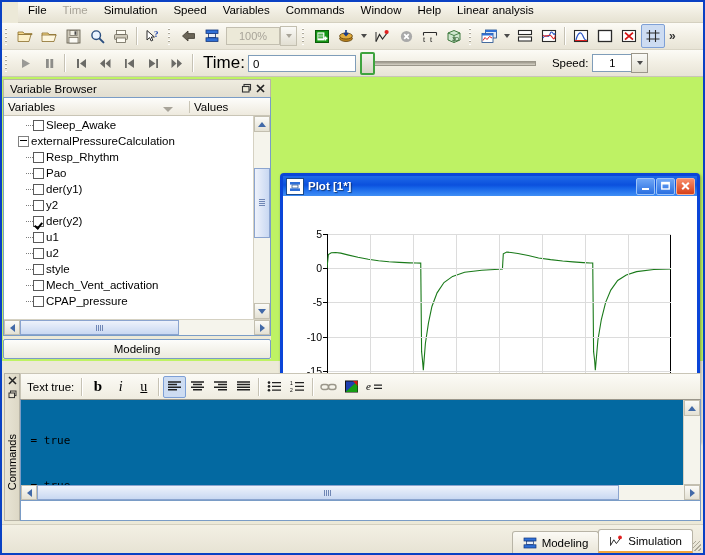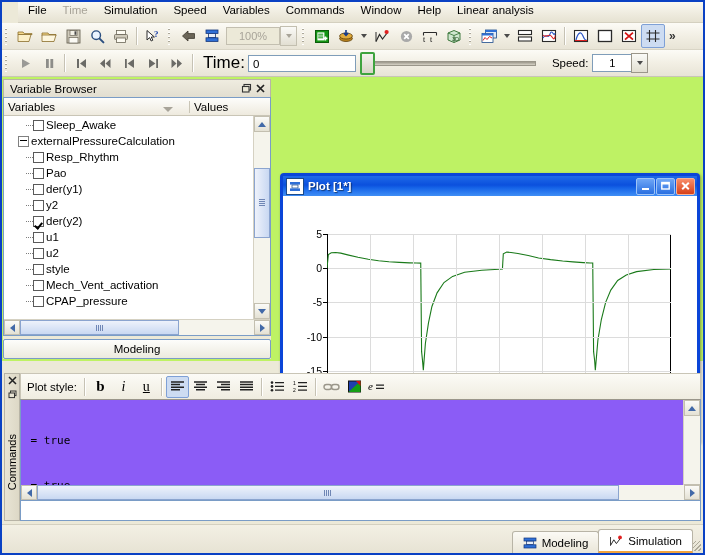--- a/index.html
+++ b/index.html
@@ -154,21 +154,21 @@
   .tsselect{display:flex;align-items:center;width:100px;height:18px;background:#fff;border:1px solid #7f9db9;}
   .tsselect .v{flex:1;font-size:11.5px;padding-left:3px;white-space:nowrap;overflow:hidden;}
   .tsselect .d{width:15px;height:16px;background:linear-gradient(to bottom,#fafaf7,#e2dfd2);
     border-left:1px solid #c3bfb0;display:flex;align-items:center;justify-content:center;}
   .fbtn{width:21px;height:20px;display:flex;align-items:center;justify-content:center;
     border:1px solid transparent;border-radius:2px;flex:0 0 auto;}
   .fbtn.active{border:1px solid #7ea0d6;background:#cddcf2;}
   .fbtn .b{font-family:"Liberation Serif",serif;font-weight:bold;font-size:15px;}
   .fbtn .i{font-family:"Liberation Serif",serif;font-style:italic;font-size:14px;}
   .fbtn .u{font-family:"Liberation Serif",serif;font-size:14px;text-decoration:underline;}
-  .cmd-textarea{flex:1;background:#8b5cf6;border:1px solid #7a9cc6;border-top:1px solid #9a968a;
+  .cmd-textarea{flex:1;background:#0369a1;border:1px solid #7a9cc6;border-top:1px solid #9a968a;
     display:flex;min-height:0;box-sizing:border-box;position:relative;}
   .cmd-lines{flex:1;overflow:hidden;padding:3px 0 0 3px;
     font-family:"DejaVu Sans Mono","Liberation Mono",monospace;font-size:11px;line-height:15px;
     white-space:pre;}
   .cmd-hscroll{position:absolute;left:0;right:0;bottom:0;height:15px;display:flex;background:#f1efe2;}
   .cmd-input{height:20px;background:#fff;border:1px solid #7a9cc6;border-top:none;box-sizing:border-box;}
 
   
   .bottombar{position:absolute;left:0;right:0;bottom:0;height:28px;
     background:linear-gradient(to bottom,#f3f0e4,#e7e3d4);border-top:1px solid #d4d0c0;
@@ -651,21 +651,21 @@
             <rect x="1" y="3" width="5.5" height="4.6" fill="#e8e4d4" stroke="#333" stroke-width="1"></rect>
           </svg>
       </div>
       <div class="rail-vert">
         <span>Commands</span>
       </div>
     </div>
 
     <div class="cmd-main">
       <div class="cmd-toolbar">
-        <div class="tslabel">Plot style:</div>
+        <div class="tslabel">Text true:</div>
         <div class="tsep"></div>
         <div class="fbtn">
             <span class="b">b</span>
           </div>
         <div class="fbtn">
             <span class="i">i</span>
           </div>
         <div class="fbtn">
             <span class="u">u</span>
           </div>

